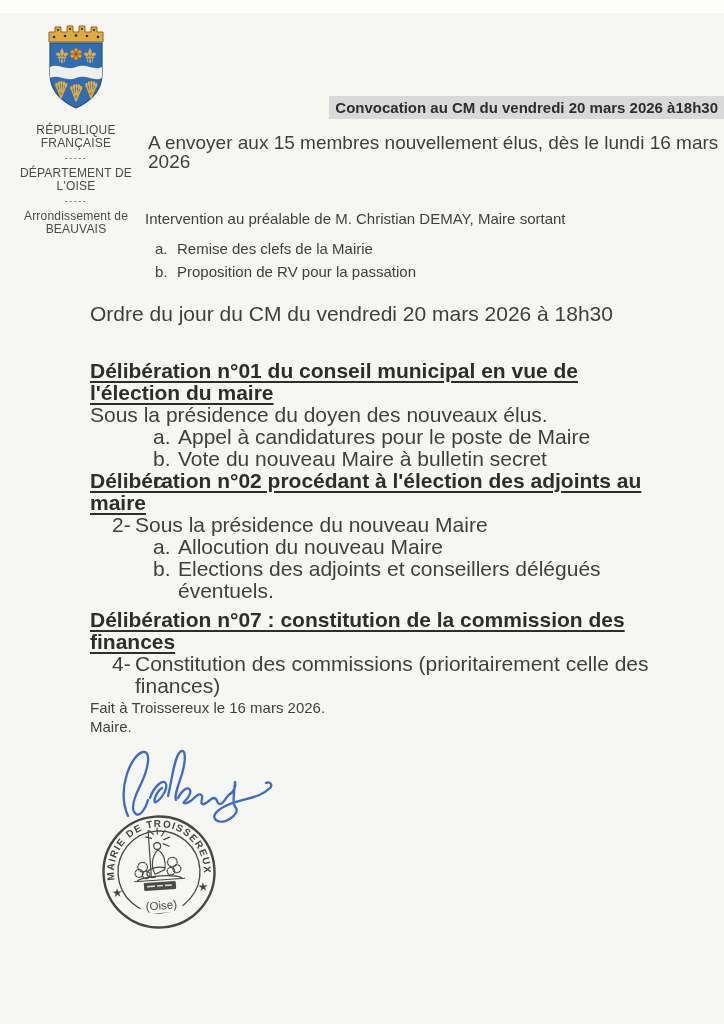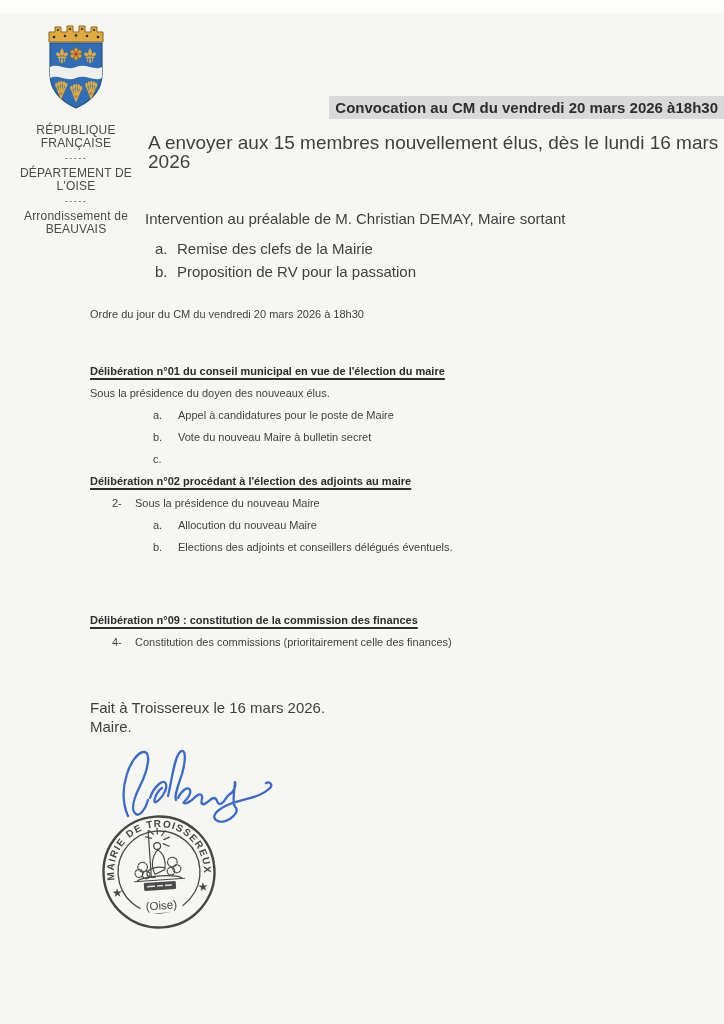--- a/index.html
+++ b/index.html
@@ -28,21 +28,21 @@
   .notice{left:148px;top:133px;font-size:19px;line-height:19px;}
 
   
   .intervention{left:145px;top:191px;font-size:15px;line-height:23px;margin-top:16px;}
   .int-items{margin-top:7px;padding-left:10px;}
   .li{display:flex;}
   .li .mk{flex:0 0 auto;}
   .int-items .mk{width:22px;}
 
   
-  .block{left:90px;font-size:11px;line-height:22px;width:560px;}
+  .block{left:90px;font-size:21px;line-height:22px;width:560px;}
   .agenda{top:303px;}
   .d1{top:360px;}
   .d2{top:470px;}
   .d3{top:561px;}
   .d4{top:609px;}
   .dheading{font-weight:bold;color:var(--heading-text,#2d2d2d);
     text-decoration:underline;text-underline-offset:3px;text-decoration-thickness:1.5px;}
   .lettered{padding-left:63px;}
   .lettered .mk{width:25px;}
   .numbered{padding-left:22px;}
@@ -225,21 +225,21 @@
       <span>Allocution du nouveau Maire</span>
     </div>
     <div class="li lettered">
       <span class="mk">b.</span>
       <span>Elections des adjoints et conseillers délégués éventuels.</span>
     </div>
   </section>
 
 
   <section class="abs block d4">
-    <div class="dheading">Délibération n°09 : constitution de la commission des finances</div>
+    <div class="dheading">Délibération n°07 : constitution de la commission des finances</div>
     <div class="li numbered">
       <span class="mk">4-</span>
       <span>Constitution des commissions (prioritairement celle des finances)</span>
     </div>
   </section>
 
   <div class="abs closing">
     <div>Fait à Troissereux le 16 mars 2026.</div>
     <div>Maire.</div>
   </div>

